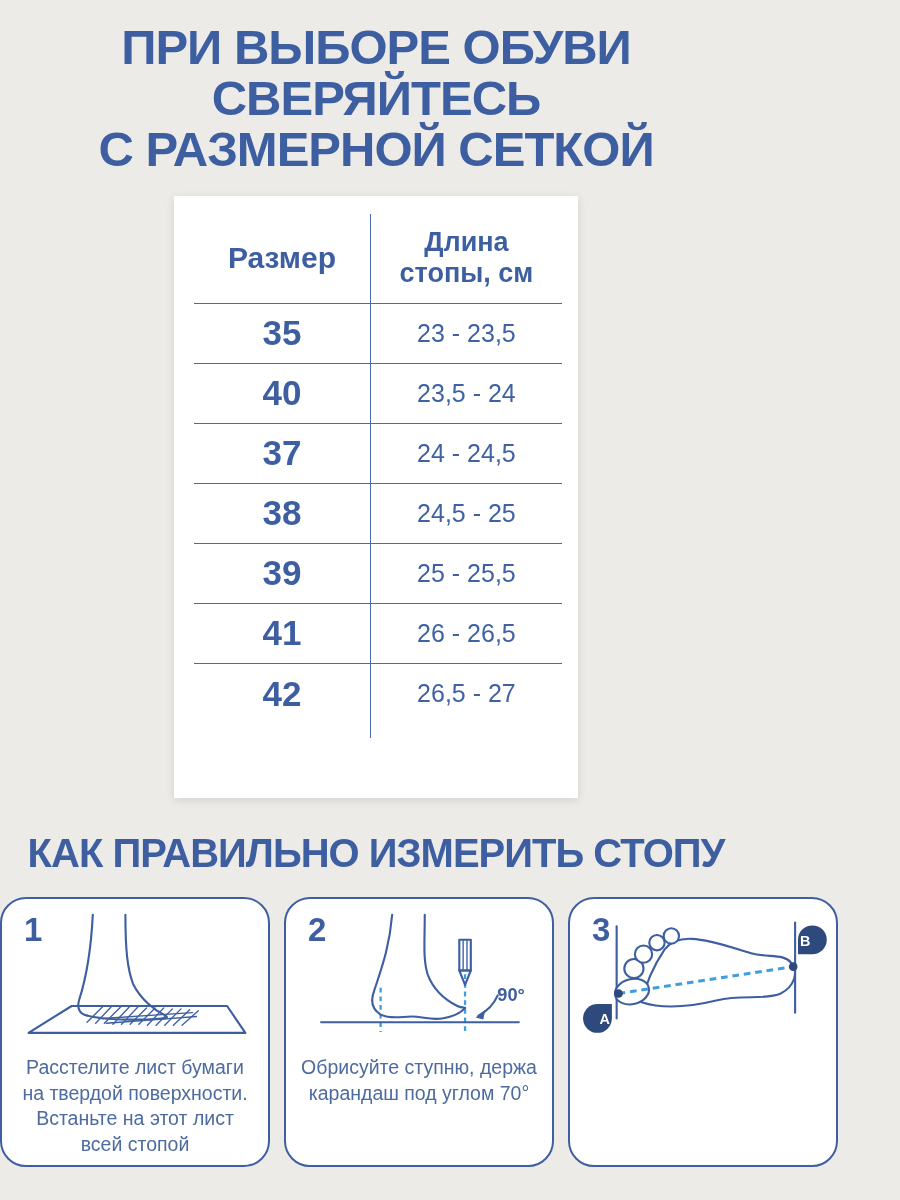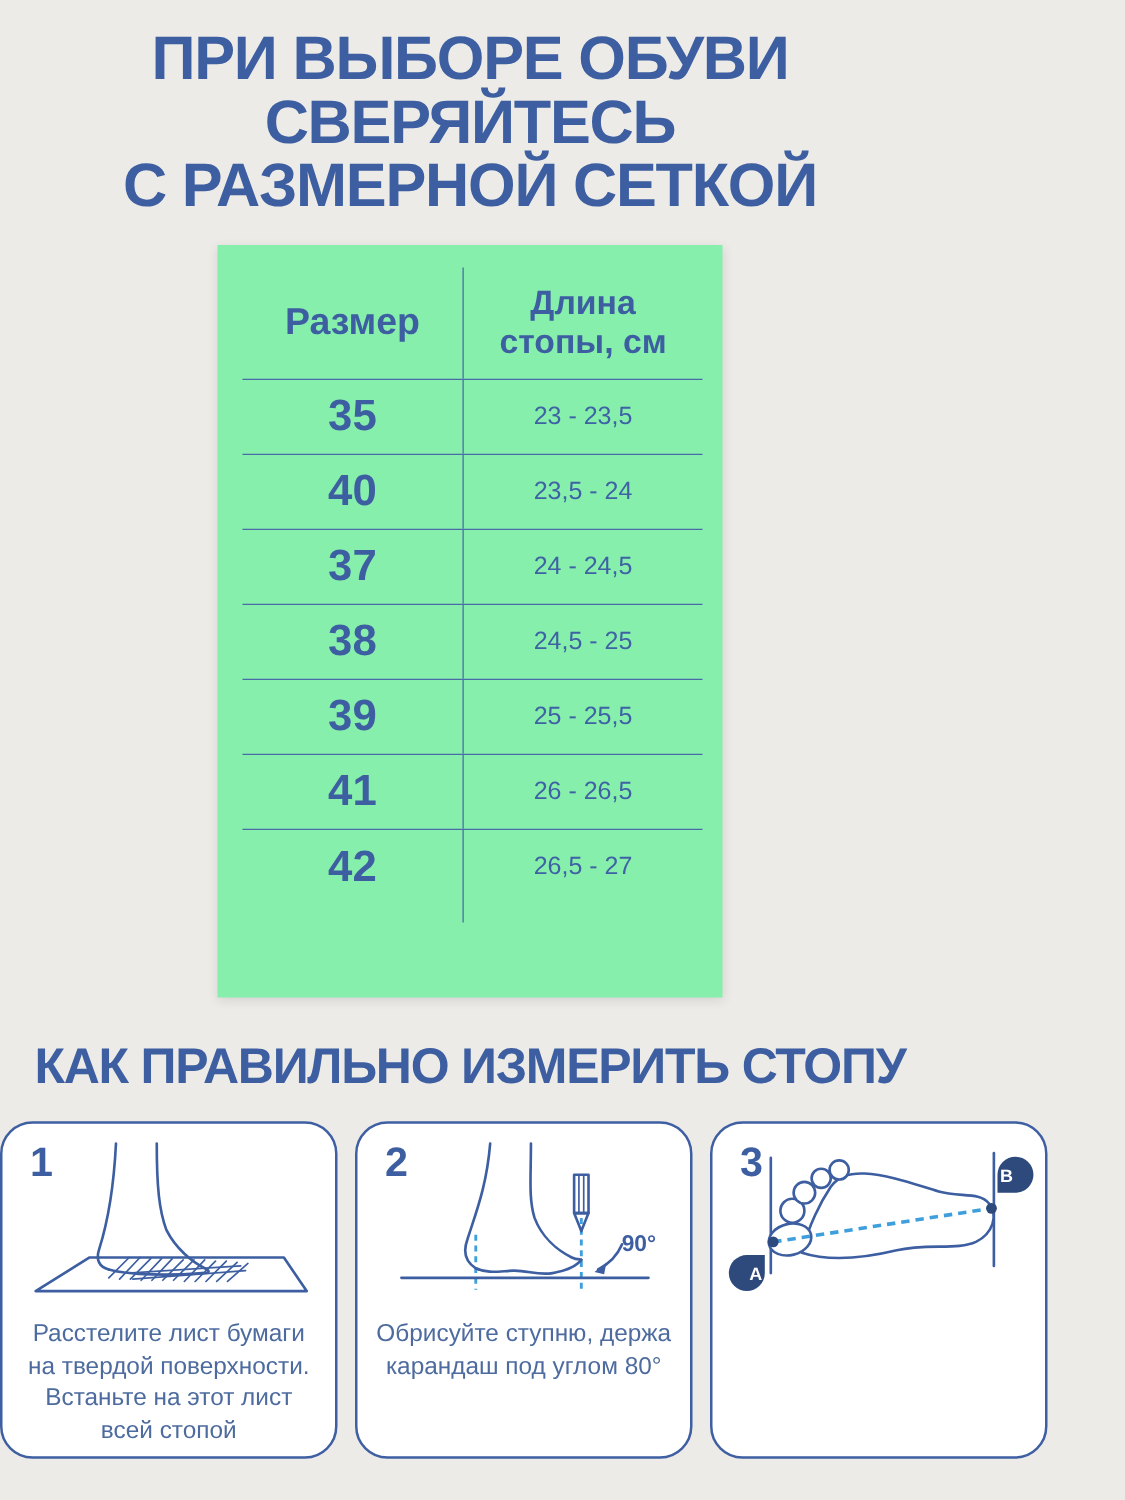--- a/index.html
+++ b/index.html
@@ -13,36 +13,36 @@
   .page { width:752px; height:1200px; padding-top:22px; }
 
   .main-title {
     text-align:center; font-weight:700; font-size:49px; line-height:1.04;
     color:#3d5fa1; letter-spacing:-1px;
   }
   .main-title .line { display:block; }
 
   
   .table-card {
-    width:404px; margin:21px auto 0; background:#86efac;
+    width:404px; margin:21px auto 0; background:#ffffff;
     box-shadow:0 2px 8px rgba(60,60,70,0.14);
     padding:18px 10px 0 10px; height:602px;
   }
   .trow { display:grid; grid-template-columns:47.8% 52.2%; margin:0 6px 0 10px; }
   .trow .c1, .trow .c2 {
     display:flex; align-items:center; justify-content:center; text-align:center;
   }
   .trow .c2 { border-left:1.5px solid #4b6aa8; }
   .trow.bordered { border-bottom:1.5px solid #4b6aa8; }
   .thead { height:90px; }
   .thead .c1 { font-size:30px; font-weight:700; }
   .thead .c2 { font-size:27px; font-weight:700; line-height:1.15; padding:0 14px; }
   .drow { height:60px; }
   .drow .c1 { font-size:35px; font-weight:700; }
-  .drow .c2 { font-size:20px; font-weight:400; color:#3e62a4; }
+  .drow .c2 { font-size:25px; font-weight:400; color:#3e62a4; }
   .tspacer { height:14px; }
   .tspacer .c2 { border-left:1.5px solid #4b6aa8; }
 
   
   .section-title {
     text-align:center; font-weight:700; font-size:40px; letter-spacing:-1px;
     color:#3d5fa1; margin-top:33px;
   }
   .steps {
     width:838px; margin:21px auto 0; display:flex; gap:14px;
@@ -155,21 +155,21 @@
           <path d="M102,4 C99,40 90,62 83,84 C79,95 82,103 90,108 C100,113 112,110 122,110 C134,110 142,114 154,112 C166,110 174,106 178,101"></path>
           <path d="M136,4 C136,32 134,50 139,66 C145,82 158,93 170,99 C175,101.5 178,100 178,101"></path>
           <path d="M172,30 L184,30 L184,62 L172,62 Z"></path>
           <path d="M176,31 L176,61 M180,31 L180,61" stroke-width="1.4"></path>
           <path d="M172,62 L184,62 L178,77 Z"></path>
           <path d="M212,88 Q206,102 192,109"></path>
         </g>
         <polygon points="189,111 199,103 197,113" fill="#3d5fa1"></polygon>
         <text x="226" y="94" font-size="19" font-weight="bold" fill="#3d5fa1" text-anchor="middle">90°</text>
       </svg>
-      <p class="step-text">Обрисуйте ступню, держа карандаш под углом 80°</p>
+      <p class="step-text">Обрисуйте ступню, держа карандаш под углом 70°</p>
     </div>
 
     <div class="step-card">
       <span class="step-num">3</span>
       <svg class="step-illustration" width="250" height="142" viewBox="0 0 260 148">
         <g stroke="#3d5fa1" stroke-width="2.2" fill="none" stroke-linecap="round">
           <path d="M40,16 L40,112"></path>
           <path d="M226,12 L226,106"></path>
         </g>
         <g stroke="#3d5fa1" stroke-width="2.2" fill="#ffffff" stroke-linejoin="round">

